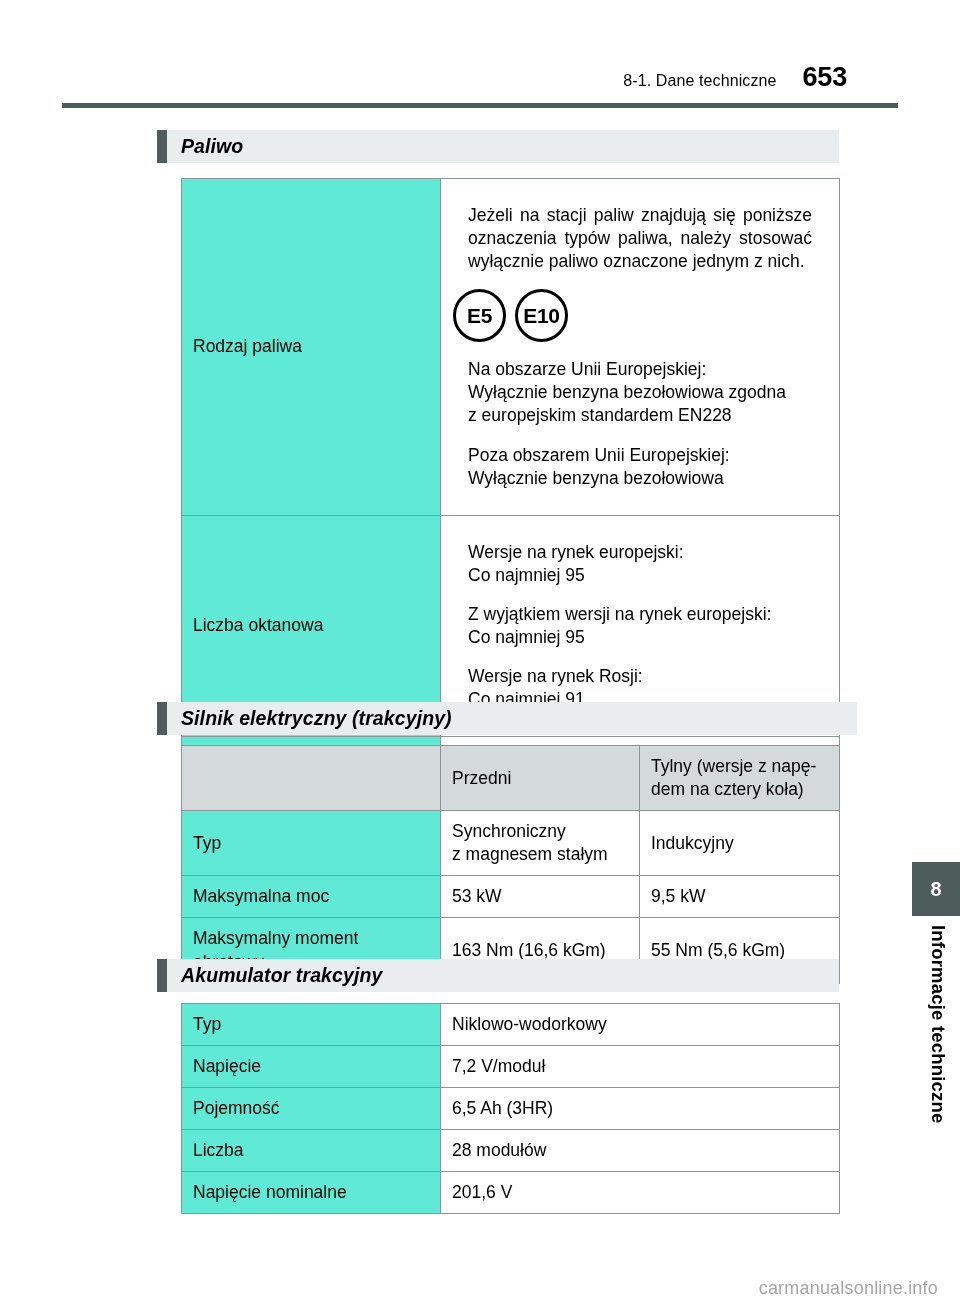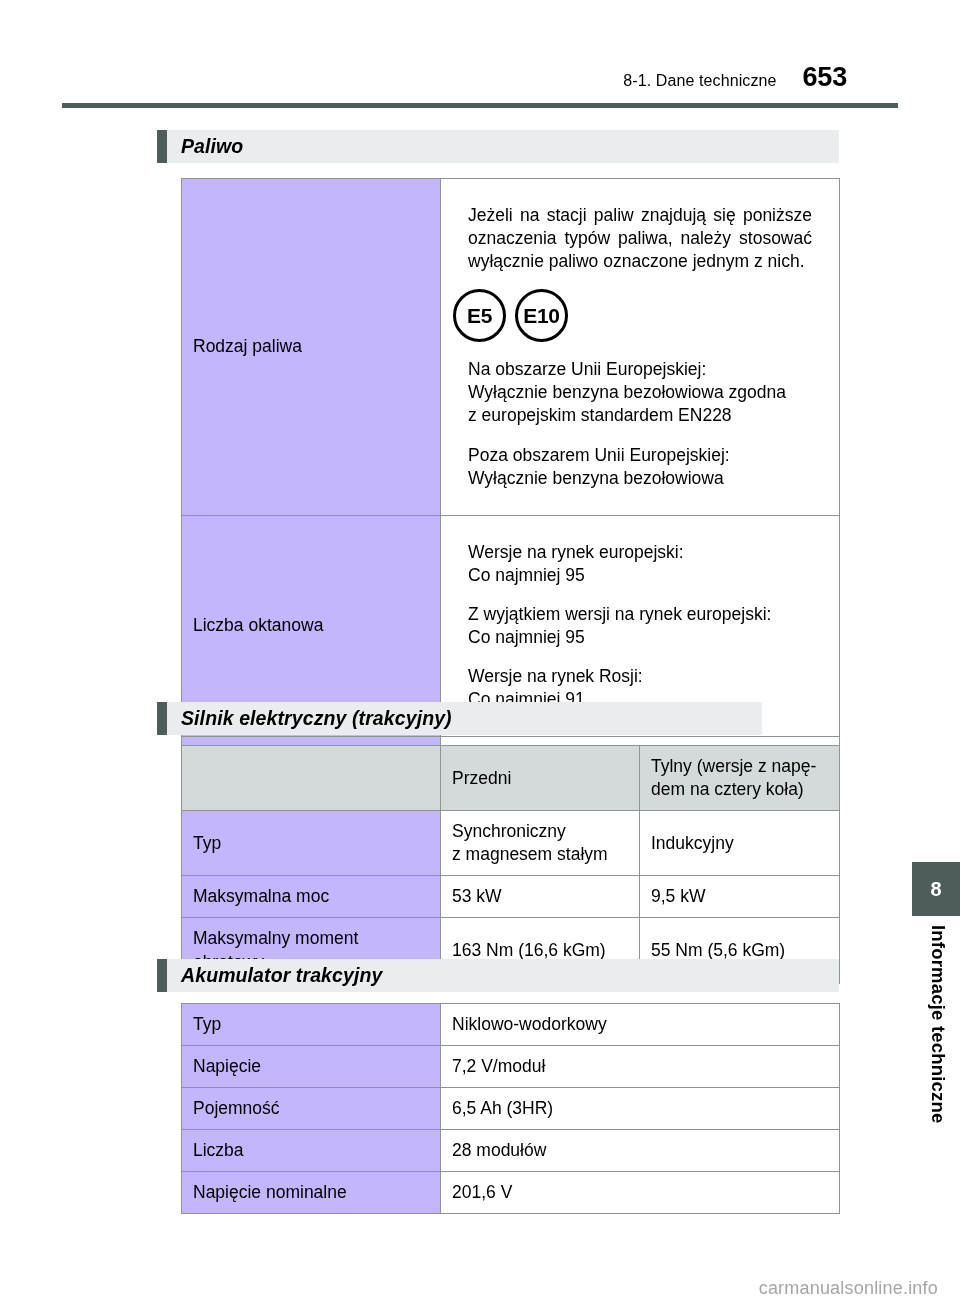--- a/index.html
+++ b/index.html
@@ -86,21 +86,21 @@
   }
   .spec-table td, .spec-table th {
     border: 1px solid #8c9494;
     padding: 9px 11px;
     vertical-align: middle;
     font-weight: normal;
     text-align: left;
     line-height: 1.32;
   }
   .lbl {
-    background: #c4b5fd;
+    background: #5eead4;
   }
   .val {
     background: #ffffff;
   }
   .hdr {
     background: #d3dad9;
     text-align: center;
   }
   .val p, .lbl p {
     margin: 16px;
@@ -244,21 +244,21 @@
     <tr>
       <td class="lbl">
         <span>Pojemność zbiornika</span><br>
         <span>paliwa (przybliżona)</span>
       </td>
       <td class="val">43 L</td>
     </tr>
   </tbody>
 </table>
 
-<div class="section-head" style="left:157px; top:702px; width:605px;">
+<div class="section-head" style="left:157px; top:702px; width:700px;">
   <div class="section-head-bar"></div>
   <div class="section-head-body">
     <span class="section-head-title">Silnik elektryczny (trakcyjny)</span>
   </div>
 </div>
 
 <table class="spec-table" style="left:181px; top:745px; width:658px;">
   <colgroup>
       <col style="width:259px">
       <col style="width:199px">

